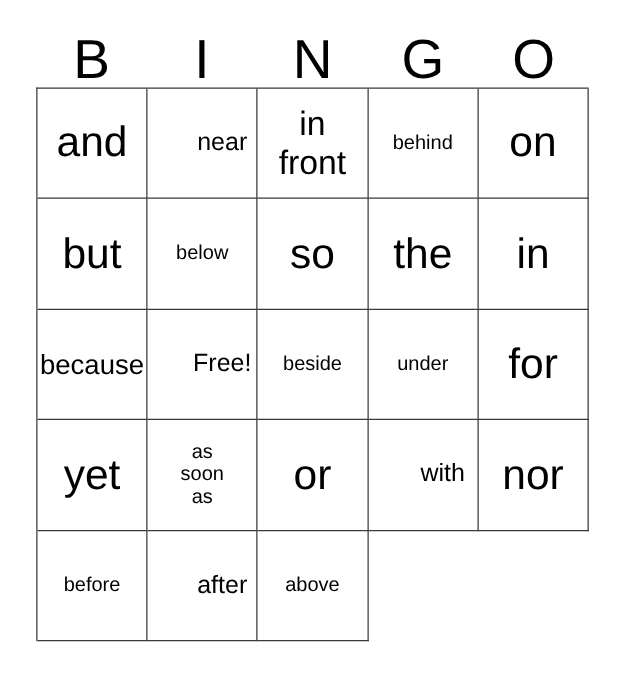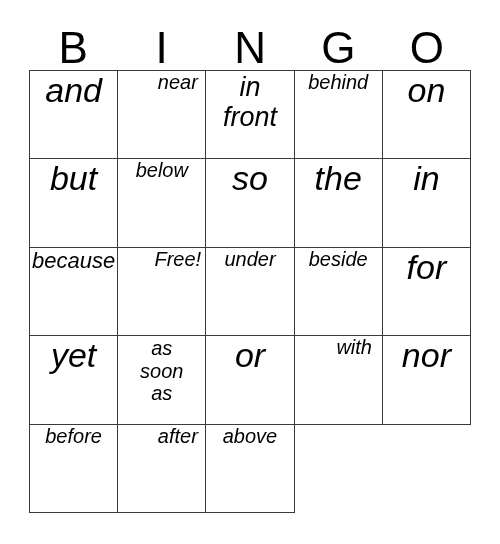--- a/index.html
+++ b/index.html
@@ -58,38 +58,38 @@
     display: grid;
     grid-template-columns: repeat(5, 1fr);
     grid-template-rows: repeat(5, 1fr);
     background: #ffffff;
   }
   .cell {
     border-right: 1px solid #3a3a3a;
     border-bottom: 1px solid #3a3a3a;
     box-sizing: border-box;
     display: flex;
+    align-items: center;
     justify-content: center;
     text-align: center;
     overflow: hidden;
     padding: 1px 2px;
-    font-style: italic;
   }
   .cell-text {
     display: block;
     line-height: 1.08;
     white-space: pre-line;
     color: #000;
   }
 
   
   .fs-xl  { font-size: 34px; }
   .fs-lg  { font-size: 20px; margin-left: 32px; }
   .fs-md  { font-size: 27px; }
-  .fs-sm  { font-size: 20px; }
+  .fs-sm  { font-size: 16px; }
   .fs-xs  { font-size: 19px; }
   .fs-xxs { font-size: 22px; }
 
   .multiline { line-height: 1.12; }
 </style>
 </head>
 <body>
 
 <div class="card">
 
@@ -136,24 +136,24 @@
     <div class="cell">
       <span class="cell-text fs-xl">in</span>
     </div>
     <div class="cell">
       <span class="cell-text fs-xxs">because</span>
     </div>
     <div class="cell">
       <span class="cell-text fs-lg">Free!</span>
     </div>
     <div class="cell">
-      <span class="cell-text fs-sm">under</span>
+      <span class="cell-text fs-sm">beside</span>
     </div>
     <div class="cell">
-      <span class="cell-text fs-sm">beside</span>
+      <span class="cell-text fs-sm">under</span>
     </div>
 
     <div class="cell">
       <span class="cell-text fs-xl">for</span>
     </div>
     <div class="cell">
       <span class="cell-text fs-xl">yet</span>
     </div>
     <div class="cell">
       <span class="cell-text fs-sm multiline">as

